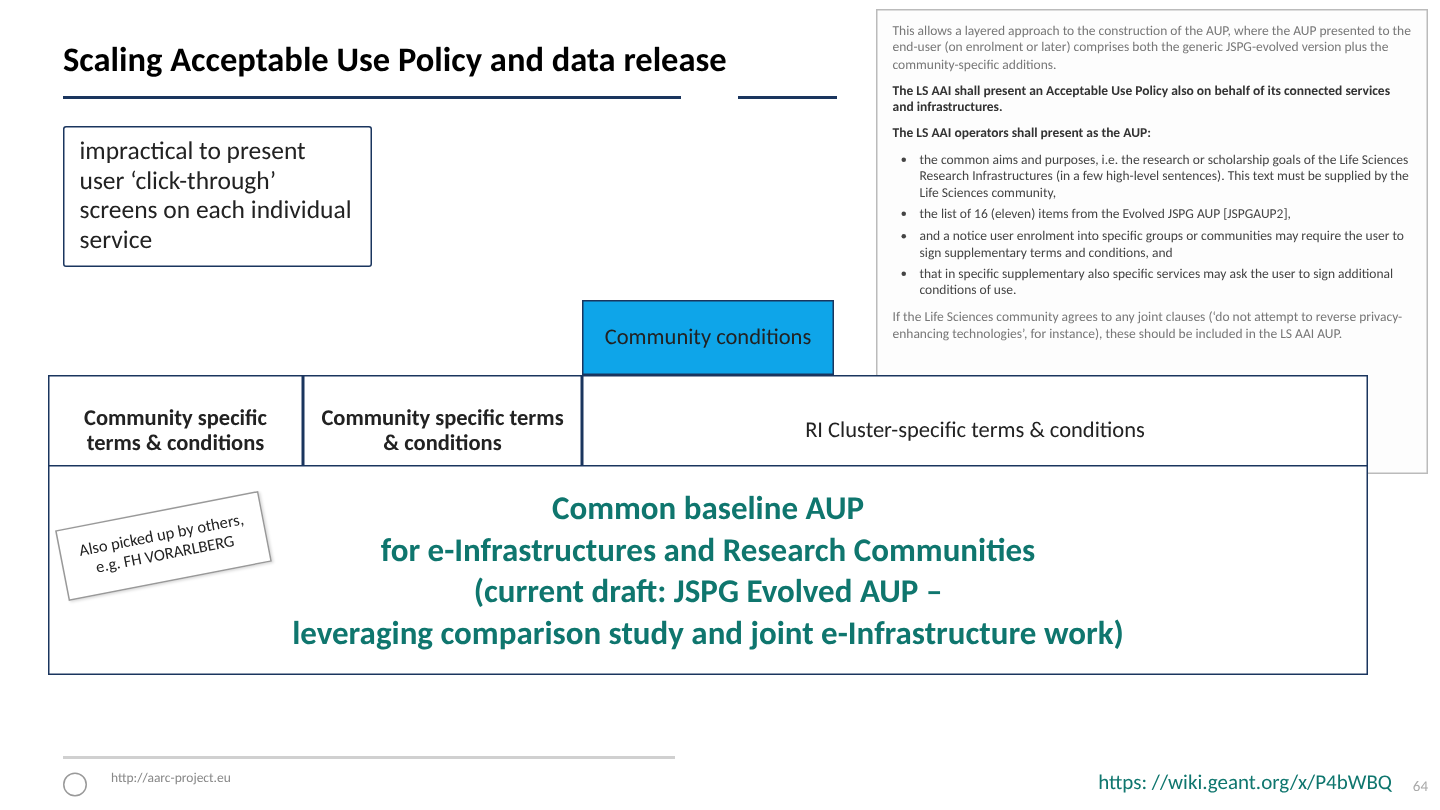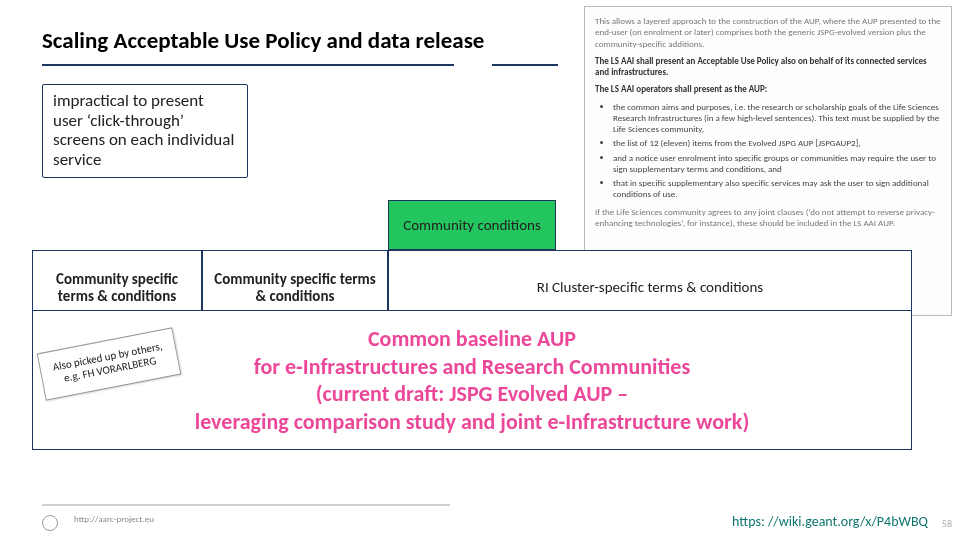--- a/index.html
+++ b/index.html
@@ -6,28 +6,28 @@
   html, body { width: 960px; height: 540px; font-family: Calibri, "Segoe UI", Arial, sans-serif; background: #fff; color: #222; overflow: hidden; }
   .slide { position: relative; width: 960px; height: 540px; }
 
   .title { position: absolute; left: 42px; top: 26px; font-size: 23px; font-weight: 700; color: #000000; }
   .title-underline { position: absolute; left: 42px; top: 64px; width: 412px; height: 2px; background: #1a355e; }
   .title-underline2 { position: absolute; left: 492px; top: 64px; width: 66px; height: 2px; background: #1a355e; }
 
   .callout { position: absolute; left: 42px; top: 84px; width: 206px; border: 1.5px solid #1a355e; border-radius: 2px; padding: 6px 10px 8px 10px; font-size: 17px; line-height: 1.15; color: #222; background: #fff; }
 
   
-  .community-conditions { position: absolute; left: 388px; top: 200px; width: 168px; height: 50px; border: 1.5px solid #1a355e; background: #22c55e; display: flex; align-items: center; justify-content: center; text-align: center; font-size: 15px; line-height: 1.1; }
+  .community-conditions { position: absolute; left: 388px; top: 200px; width: 168px; height: 50px; border: 1.5px solid #1a355e; background: #0ea5e9; display: flex; align-items: center; justify-content: center; text-align: center; font-size: 15px; line-height: 1.1; }
   .tier-row { position: absolute; left: 32px; top: 250px; display: flex; height: 76px; }
   .tier-cell { border: 1.5px solid #1a355e; background: #fff; display: flex; align-items: center; justify-content: center; text-align: center; font-size: 15px; line-height: 1.15; padding: 4px 8px; }
   .tier-a { width: 170px; font-weight:600;}
   .tier-b { width: 186px; margin-left: 0; font-weight:600;}
   .tier-c { width: 524px; margin-left: 0; font-weight:400;}
 
-  .base-aup { position: absolute; left: 32px; top: 310px; width: 880px; height: 140px; border: 1.5px solid #1a355e; background: #fff; display: flex; align-items: center; justify-content: center; text-align: center; font-size: 22px; font-weight: 700; line-height: 1.25; padding: 8px 30px; color: #ec4899; }
+  .base-aup { position: absolute; left: 32px; top: 310px; width: 880px; height: 140px; border: 1.5px solid #1a355e; background: #fff; display: flex; align-items: center; justify-content: center; text-align: center; font-size: 22px; font-weight: 700; line-height: 1.25; padding: 8px 30px; color: #0f766e; }
 
   .sticky { position: absolute; left: 40px; top: 340px; width: 138px; height: 48px; background: #fff; border: 1px solid #999; font-size: 11px; line-height: 1.15; display:flex; align-items:center; justify-content:center; padding:4px 6px; text-align:center; transform: rotate(-11deg); box-shadow: 1px 1px 2px rgba(0,0,0,0.15); }
 
   
   .doc-panel { position: absolute; right: 8px; top: 6px; width: 368px; height: 310px; border: 1px solid #bbb; background: #fdfdfd; padding: 8px 10px; font-size: 9px; color: #444; overflow: hidden; }
   .doc-panel .blur { filter: blur(0.5px); color: #777; }
   .doc-panel p { margin-bottom: 6px; line-height: 1.25; }
   .doc-panel strong { color: #333; font-weight: 700; }
   .doc-panel ul { margin: 4px 0 6px 18px; }
   .doc-panel ul li { margin-bottom: 3px; line-height: 1.25; }
@@ -50,21 +50,21 @@
   <div class="title-underline2"></div>
 
   <div class="callout">impractical to present user ‘click-through’ screens on each individual service</div>
 
   <div class="doc-panel">
     <p class="blur">This allows a layered approach to the construction of the AUP, where the AUP presented to the end-user (on enrolment or later) comprises both the generic JSPG-evolved version plus the community-specific additions.</p>
     <p><strong>The LS AAI shall present an Acceptable Use Policy also on behalf of its connected services and infrastructures.</strong></p>
     <p><strong>The LS AAI operators shall present as the AUP:</strong></p>
     <ul>
       <li>the common aims and purposes, i.e. the research or scholarship goals of the Life Sciences Research Infrastructures (in a few high-level sentences). This text must be supplied by the Life Sciences community,</li>
-      <li>the list of 12 (eleven) items from the Evolved JSPG AUP [JSPGAUP2],</li>
+      <li>the list of 16 (eleven) items from the Evolved JSPG AUP [JSPGAUP2],</li>
       <li>and a notice user enrolment into specific groups or communities may require the user to sign supplementary terms and conditions, and</li>
       <li>that in specific supplementary also specific services may ask the user to sign additional conditions of use.</li>
     </ul>
     <p class="blur">If the Life Sciences community agrees to any joint clauses (‘do not attempt to reverse privacy-enhancing technologies’, for instance), these should be included in the LS AAI AUP.</p>
   </div>
 
   <div class="community-conditions">Community conditions</div>
 
   <div class="tier-row">
     <div class="tier-cell tier-a">Community specific terms &amp; conditions</div>
@@ -80,15 +80,15 @@
   </div>
 
   <div class="sticky">Also picked up by others, e.g. FH VORARLBERG</div>
 
   <div class="footer-line"></div>
   <div class="footer-logo">
       <div class="ring"></div>
     </div>
   <div class="footer-url">http://aarc-project.eu</div>
   <div class="footer-link">https: //wiki.geant.org/x/P4bWBQ</div>
-  <div class="page-num">58</div>
+  <div class="page-num">64</div>
 
 </div>
 
 </body></html>

